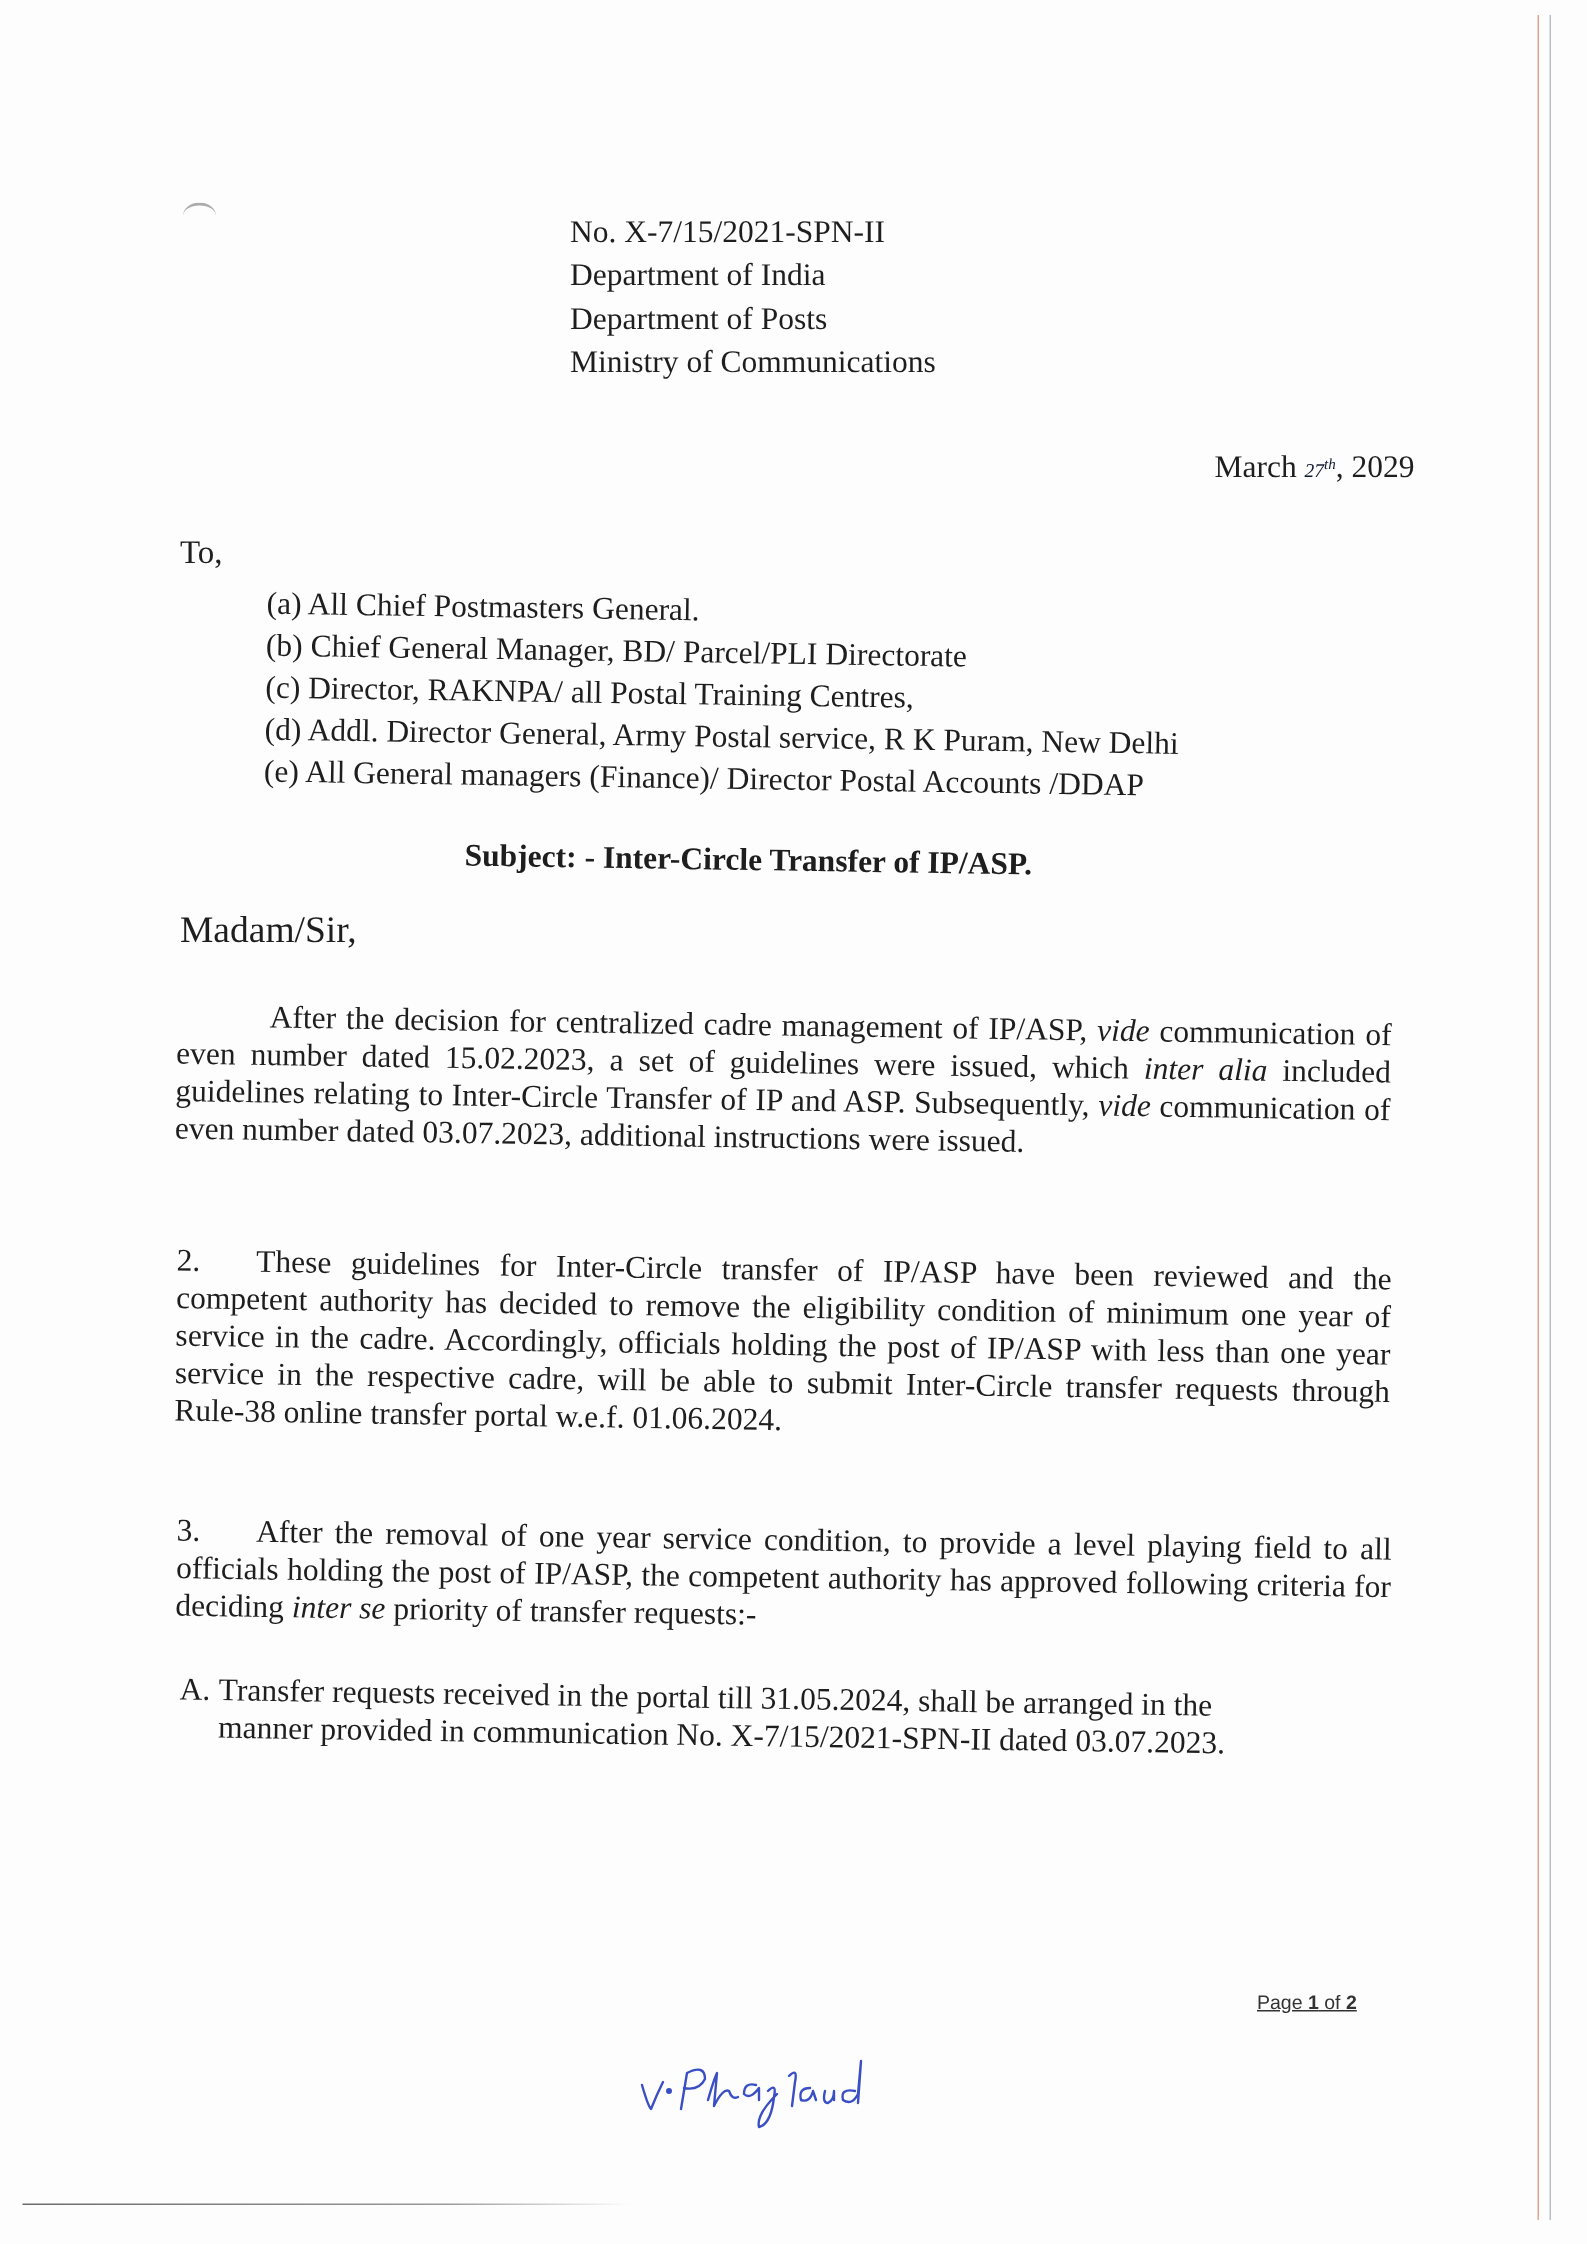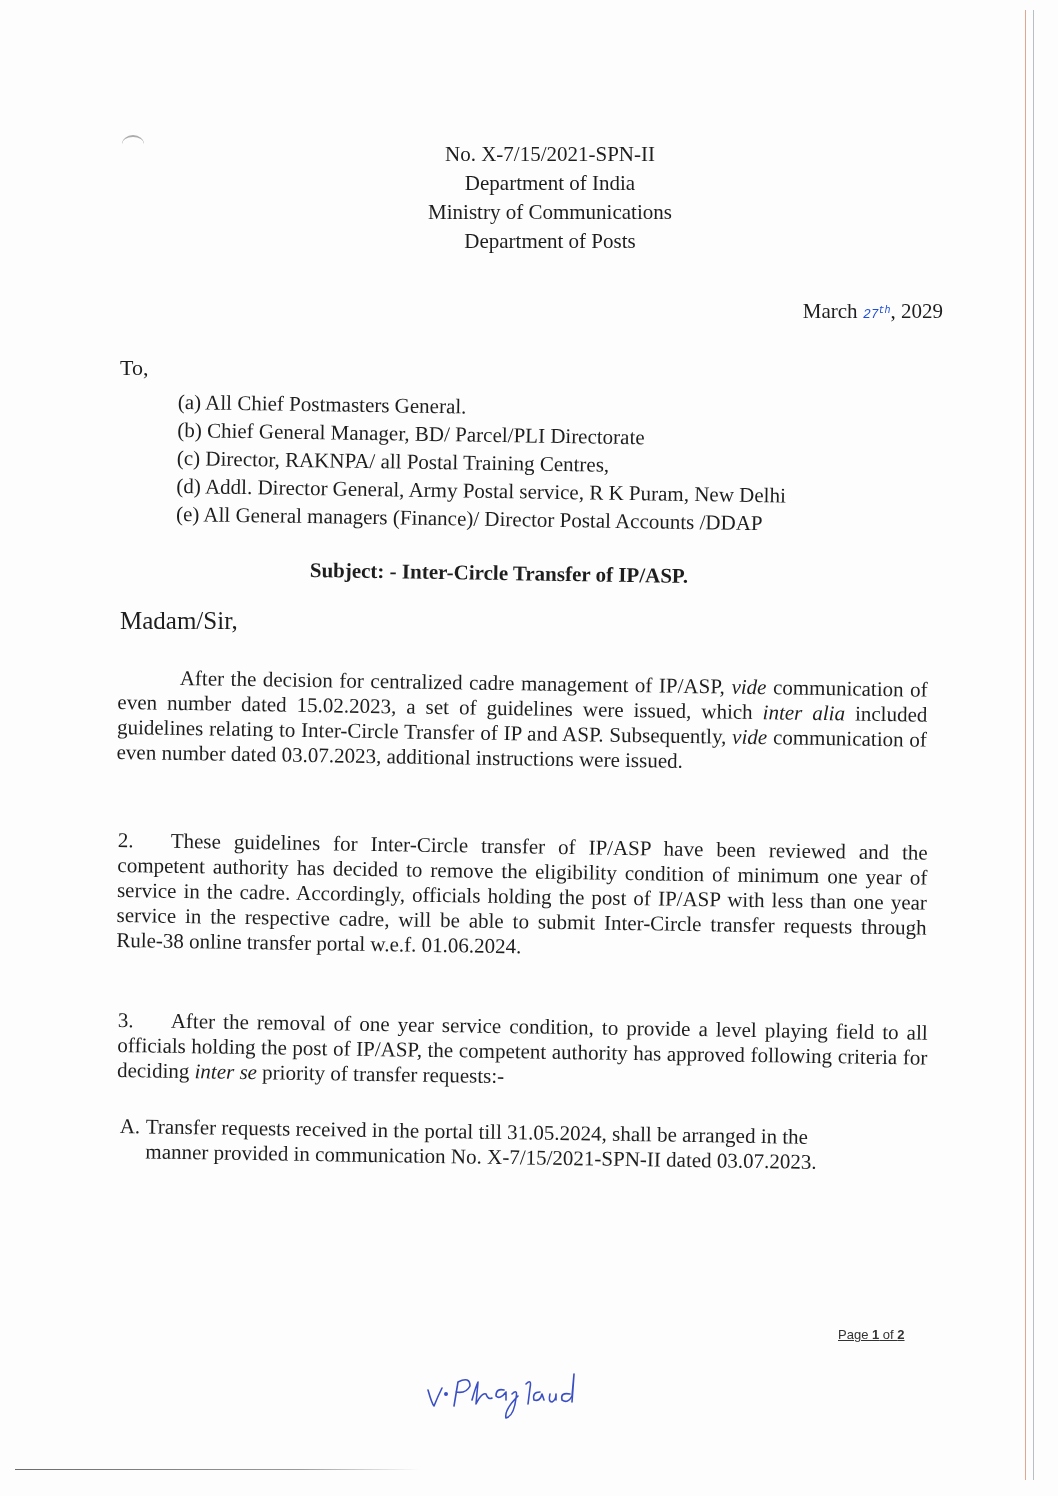--- a/index.html
+++ b/index.html
@@ -12,25 +12,25 @@
     }
     .page { position: absolute; inset: 0; background: #fdfdfd; }
 
     .margin-line-red { position: absolute; left: 1025px; top: 10px; width: 1px; height: 1470px; background: #e3a58e; }
     .margin-line-gray { position: absolute; left: 1033px; top: 10px; width: 1px; height: 1470px; background: #b9bdc4; }
     .punch-mark { position: absolute; left: 122px; top: 135px; width: 22px; height: 16px;
       border-top: 2px solid #8a8a8a; border-radius: 50% 50% 0 0; opacity: .7; }
     .bottom-rule { position: absolute; left: 15px; top: 1469px; width: 405px; height: 1px;
       background: linear-gradient(90deg, #6b6b6b, #9a9a9a 70%, rgba(200,200,200,0)); }
 
-    .header-block { position: absolute; left: 380px; top: 140px; width: 340px; text-align: center;
+    .header-block { position: absolute; left: 380px; top: 140px; width: 340px; text-align: left;
       font-size: 21px; line-height: 29px; }
     .addr-block { position: absolute; right: 115px; top: 296px; text-align: right;
       font-size: 21px; line-height: 29px; }
-    .hand-date { color: #1d4ed8; font-family: Liberation Mono, monospace; font-size: 13px; font-style: italic; }
+    .hand-date { color: #0f172a; font-family: Liberation Serif, serif; font-size: 13px; font-style: italic; }
     .hand-date sup { font-size: 10px; }
 
     .to-label { position: absolute; left: 120px; top: 355px; font-size: 22px; }
     .recipients { position: absolute; left: 178px; top: 388px; font-size: 21px; line-height: 28px;
       transform: rotate(0.9deg); transform-origin: left top; }
     .recipients div { white-space: nowrap; }
 
     .subject { position: absolute; left: 310px; top: 558px; font-weight: bold; font-size: 21px;
       transform: rotate(0.9deg); transform-origin: left top; white-space: nowrap; }
     .salutation { position: absolute; left: 120px; top: 607px; font-size: 25px; }
@@ -57,22 +57,22 @@
 
 <div class="page">
 
   <div class="margin-line-red"></div>
   <div class="margin-line-gray"></div>
   <div class="punch-mark"></div>
 
   <div class="header-block">
     <div>No. X-7/15/2021-SPN-II</div>
     <div>Department of India</div>
+    <div>Department of Posts</div>
     <div>Ministry of Communications</div>
-    <div>Department of Posts</div>
   </div>
 
   <div class="addr-block">
     <div>
       <span>March</span>
       <span class="hand-date"><span>27</span><sup>th</sup></span><span>, 2029</span>
     </div>
   </div>
 
   <div class="to-label">To,</div>

